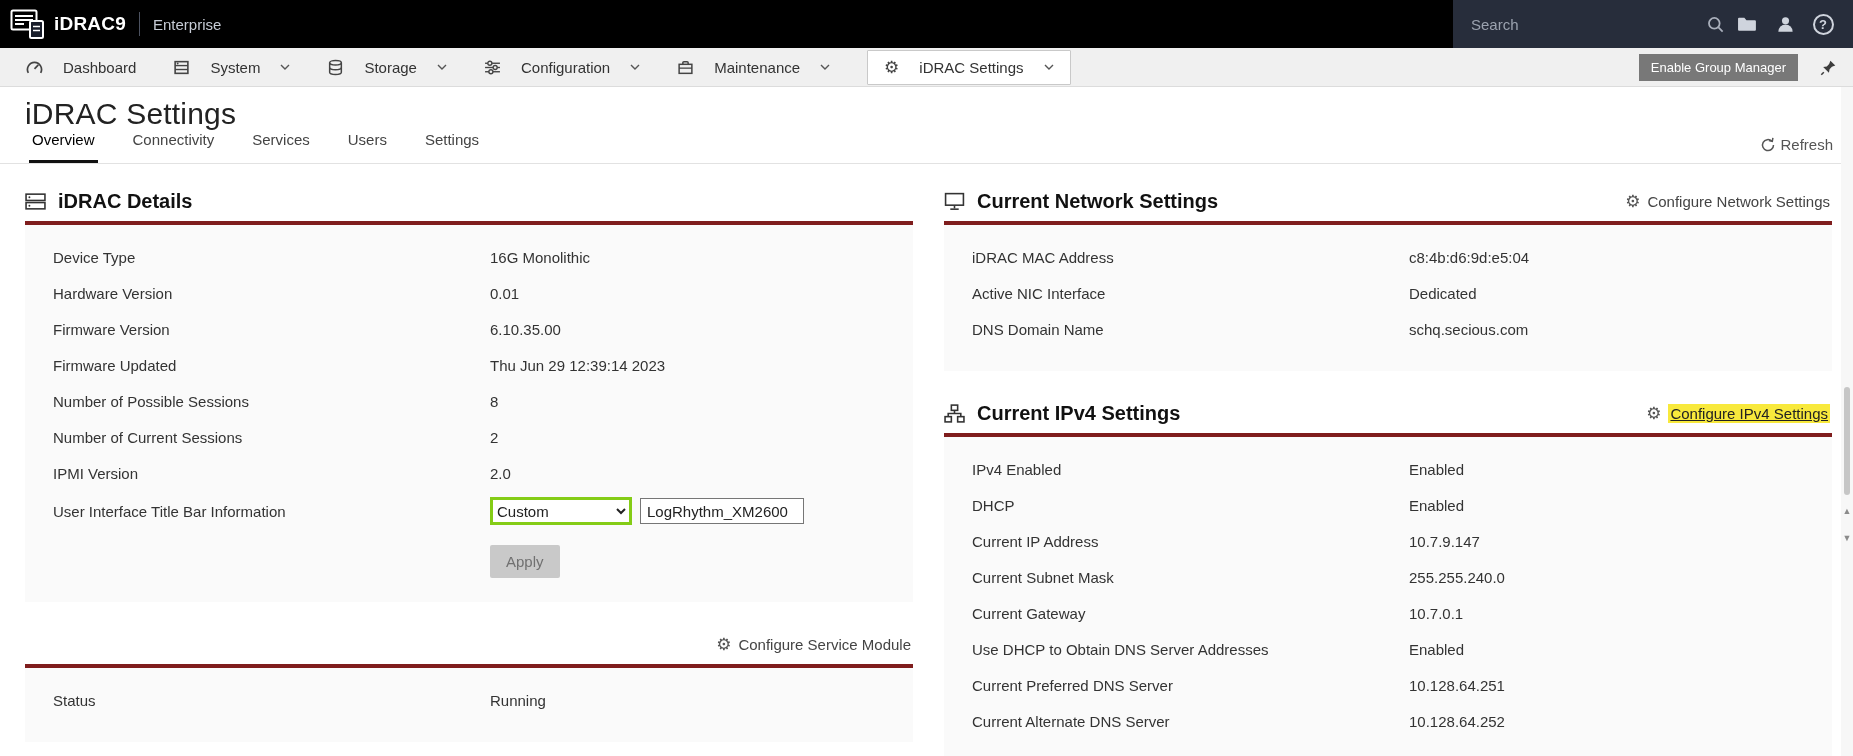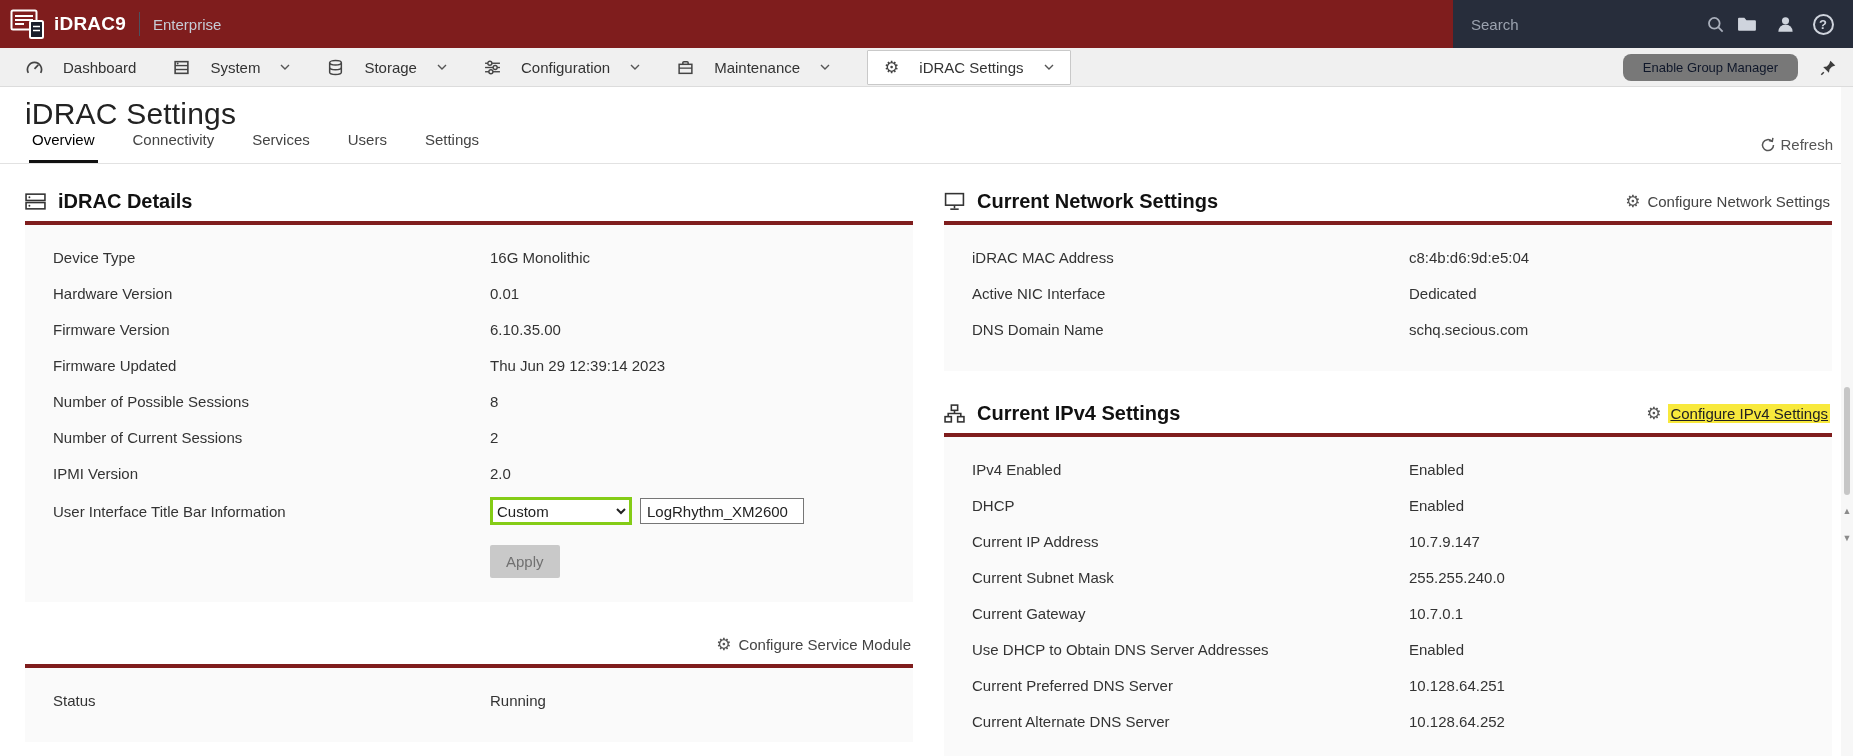--- a/index.html
+++ b/index.html
@@ -1,40 +1,40 @@
 <!DOCTYPE html>
 <html><head>
 <meta charset="utf-8">
 <style>
 *{box-sizing:border-box;margin:0;padding:0}
 html,body{width:1853px;height:756px}
 body{overflow:hidden;font-family:"Liberation Sans",sans-serif;background:#fff;position:relative;color:#333}
 
 
-.masthead{height:48px;background:#7f1d1d;display:flex;align-items:center}
+.masthead{height:48px;background:#000000;display:flex;align-items:center}
 .brand{display:flex;align-items:center;gap:10px;padding-left:10px}
 .logo{display:flex;align-items:center}
 .brand-name{font-size:19px;font-weight:bold;color:#fff;letter-spacing:.2px}
 .brand-sep{width:1px;height:24px;background:#4c5260;margin:0 3px}
 .brand-edition{font-size:15px;color:#c7ccd6}
 .mast-right{margin-left:auto;height:100%;width:400px;background:#272d3b;display:flex;align-items:center;padding:0 14px 0 18px}
 .search{flex:1;display:flex;gap:8px}
 .search input{flex:1;min-width:0;background:transparent;border:none;outline:none;font-size:15px;color:#d7dbe3;font-family:inherit}
 .search input::placeholder{color:#9ba2af}
 .micon{width:32px;height:32px;display:flex;align-items:center;justify-content:center;margin-left:6px;cursor:pointer}
 .help-circle{width:21px;height:21px;border-radius:50%;border:2px solid #cfd4dd;color:#cfd4dd;font-size:13px;font-weight:bold;display:flex;align-items:center;justify-content:center}
 
 
 .navbar{height:39px;background:#f0f0f0;display:flex;align-items:center;padding-left:26px;border-bottom:1px solid #dcdcdc}
 .nav-item{display:flex;align-items:center;gap:20px;font-size:15px;color:#333;margin-right:37px;cursor:pointer;height:100%}
 .nav-item .glyph{display:flex;align-items:center}
 .nav-item.active{background:#fff;border:1px solid #c9c9c9;height:35px;padding:0 16px;margin-right:0;border-radius:1px}
 .gear-glyph{font-size:17px;line-height:1;color:#444}
 .nav-right{margin-left:auto;display:flex;align-items:center;gap:22px;padding-right:16px;height:100%}
-.egm-btn{background:#787878;border:none;color:#0f172a;font-size:13px;padding:6px 20px;border-radius:8px;cursor:pointer;font-family:inherit}
+.egm-btn{background:#787878;border:none;color:#ffffff;font-size:13px;padding:6px 12px;border-radius:0;cursor:pointer;font-family:inherit}
 
 
 .page-title{font-size:30px;color:#222;font-weight:400;margin:10px 0 0 25px;letter-spacing:.2px}
 .tabs{display:flex;align-items:flex-end;border-bottom:1px solid #e2e2e2;padding:0 20px 0 29px}
 .tab{font-size:15px;color:#444;padding:0 3px 12px;margin-right:32px;cursor:pointer;border-bottom:3px solid transparent}
 .tab.active{color:#000;border-bottom-color:#111}
 .refresh{margin-left:auto;display:flex;align-items:center;gap:4px;font-size:15px;color:#555;cursor:pointer;padding-bottom:10px}
 
 
 .content{display:flex;gap:31px;padding:17px 0 0 25px;align-items:flex-start}

